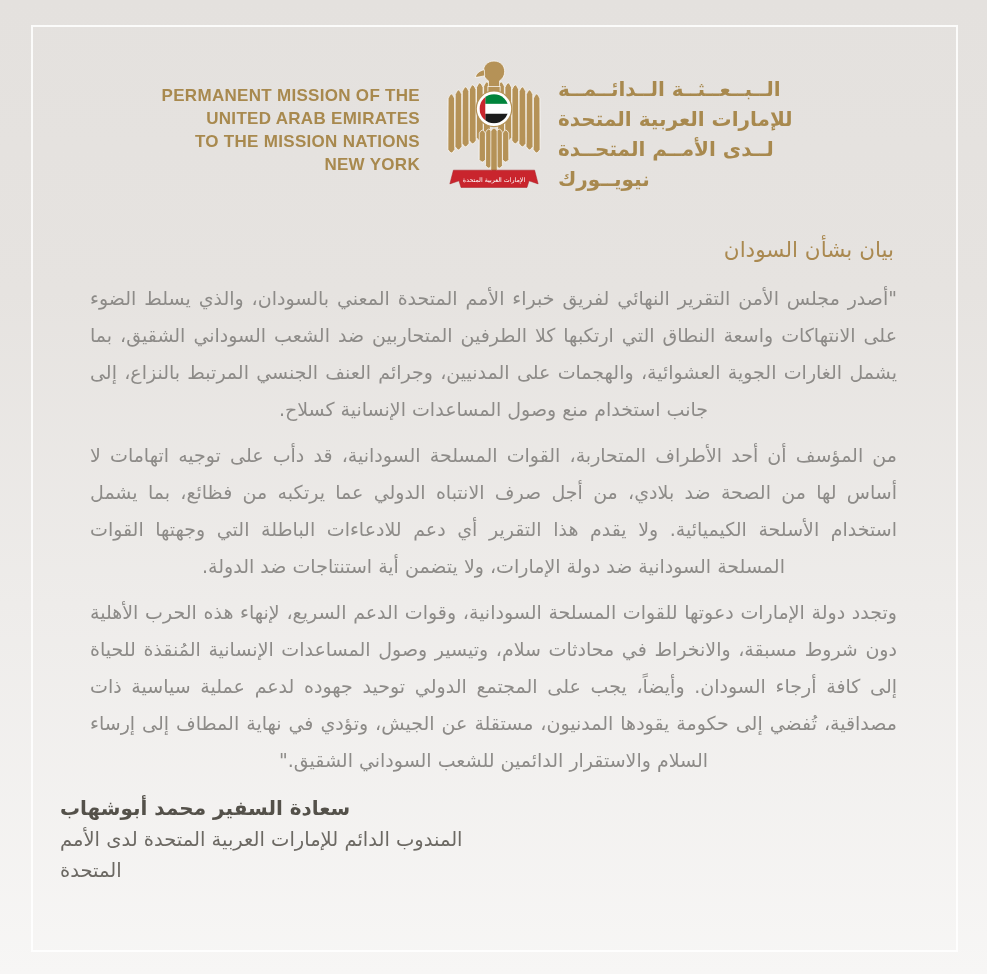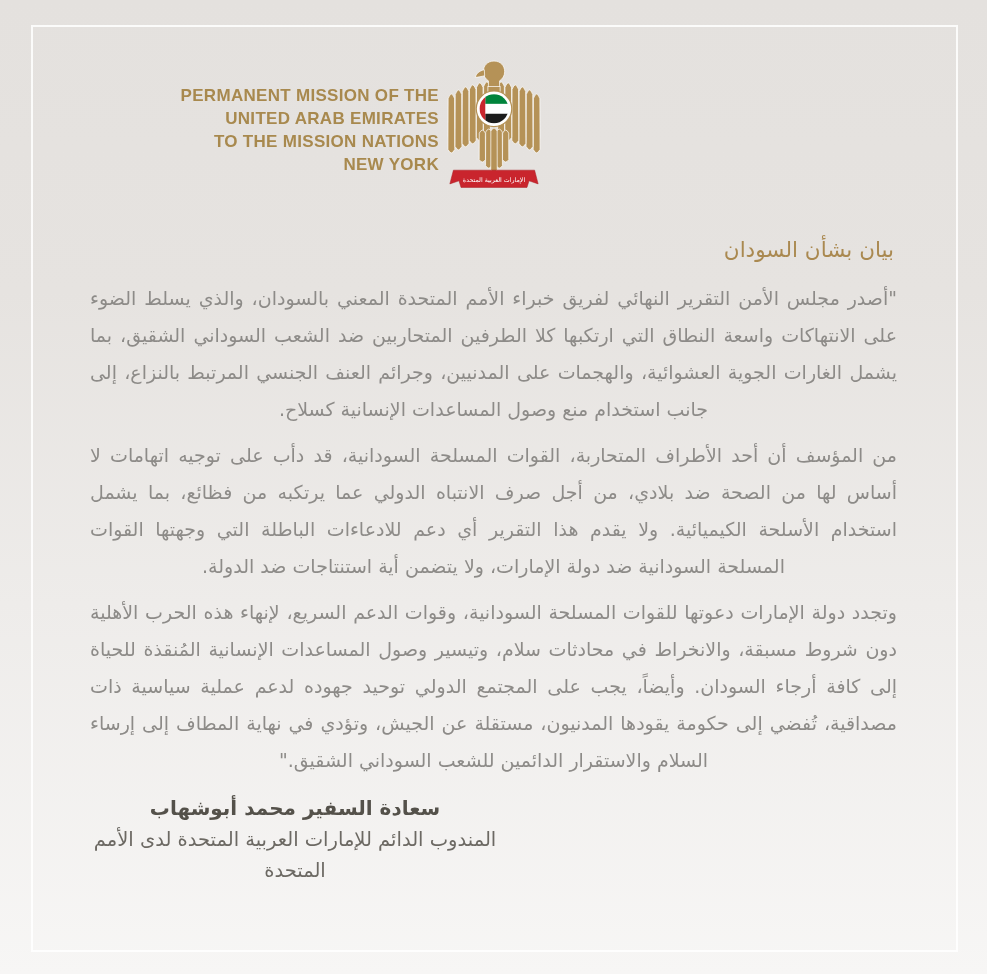--- a/index.html
+++ b/index.html
@@ -7,21 +7,21 @@
     position:relative;width:987px;height:974px;overflow:hidden;
     background:linear-gradient(180deg,#e4e1de 0%,#e6e3e0 30%,#eeecea 62%,#f7f6f5 100%);
     font-family:"DejaVu Sans",sans-serif;
   }
   .frame{
     position:absolute;left:31px;top:25px;width:927px;height:927px;
     border:2px solid rgba(255,255,255,.85);pointer-events:none;box-sizing:border-box;
   }
   
   .mission-en{
-    position:absolute;top:84px;right:548px;width:370px;
+    position:absolute;top:84px;right:567px;width:370px;
     text-align:right;color:#a8894e;
     font-family:"Liberation Sans",sans-serif;
     font-weight:bold;font-size:17px;line-height:23px;letter-spacing:.3px;
   }
   .mission-en span{display:block;}
   .emblem{position:absolute;left:442px;top:56px;width:104px;height:136px;}
   .mission-ar{
     position:absolute;left:558px;top:74px;width:240px;
     direction:rtl;text-align:left;color:#a8894e;
     font-weight:bold;font-size:20px;line-height:30px;
@@ -37,21 +37,21 @@
   .stmt-body{
     position:absolute;top:280px;left:90px;width:807px;
     direction:rtl;color:#8d8b88;
     font-size:19px;line-height:37px;
     text-align:justify;text-align-last:center;
   }
   .stmt-body p{margin:0 0 9px 0;}
   
   .signature{
     position:absolute;top:792px;right:457px;width:470px;
-    direction:rtl;text-align:center;
+    direction:rtl;text-align:left;
   }
   .sig-name{font-weight:bold;font-size:20px;line-height:32px;color:#54514a;}
   .sig-role{font-size:19.5px;line-height:31px;color:#6c6963;}
 </style>
 </head>
 <body>
 
 <div class="page">
 
   <div class="frame"></div>
@@ -116,20 +116,26 @@
         </g>
       </g>
 
       <g>
         <path d="M10,112.5 L90,112.5 L93.5,126 L84.5,123 L82.5,129.5 L17.5,129.5 L15.5,123 L6.5,126 Z" stroke="#a91d24" stroke-width="0.5" fill="#c9252d"></path>
         <text x="50" y="124" font-size="6.2" fill="#ffffff" text-anchor="middle" direction="rtl" font-family="DejaVu Sans, sans-serif">الإمارات العربية المتحدة</text>
       </g>
     </svg>
   </div>
 
+  <div class="mission-ar">
+    <span>الــبــعــثــة الــدائــمــة</span>
+    <span>للإمارات العربية المتحدة</span>
+    <span>لــدى الأمــم المتحــدة</span>
+    <span>نيويــورك</span>
+  </div>
 
   <h1 class="stmt-title">بيان بشأن السودان</h1>
 
   <div class="stmt-body">
     <p>"أصدر مجلس الأمن التقرير النهائي لفريق خبراء الأمم المتحدة المعني بالسودان، والذي يسلط الضوء على الانتهاكات واسعة النطاق التي ارتكبها كلا الطرفين المتحاربين ضد الشعب السوداني الشقيق، بما يشمل الغارات الجوية العشوائية، والهجمات على المدنيين، وجرائم العنف الجنسي المرتبط بالنزاع، إلى جانب استخدام منع وصول المساعدات الإنسانية كسلاح.</p>
     <p>من المؤسف أن أحد الأطراف المتحاربة، القوات المسلحة السودانية، قد دأب على توجيه اتهامات لا أساس لها من الصحة ضد بلادي، من أجل صرف الانتباه الدولي عما يرتكبه من فظائع، بما يشمل استخدام الأسلحة الكيميائية. ولا يقدم هذا التقرير أي دعم للادعاءات الباطلة التي وجهتها القوات المسلحة السودانية ضد دولة الإمارات، ولا يتضمن أية استنتاجات ضد الدولة.</p>
     <p>وتجدد دولة الإمارات دعوتها للقوات المسلحة السودانية، وقوات الدعم السريع، لإنهاء هذه الحرب الأهلية دون شروط مسبقة، والانخراط في محادثات سلام، وتيسير وصول المساعدات الإنسانية المُنقذة للحياة إلى كافة أرجاء السودان. وأيضاً، يجب على المجتمع الدولي توحيد جهوده لدعم عملية سياسية ذات مصداقية، تُفضي إلى حكومة يقودها المدنيون، مستقلة عن الجيش، وتؤدي في نهاية المطاف إلى إرساء السلام والاستقرار الدائمين للشعب السوداني الشقيق."</p>
   </div>
 
   <div class="signature">

